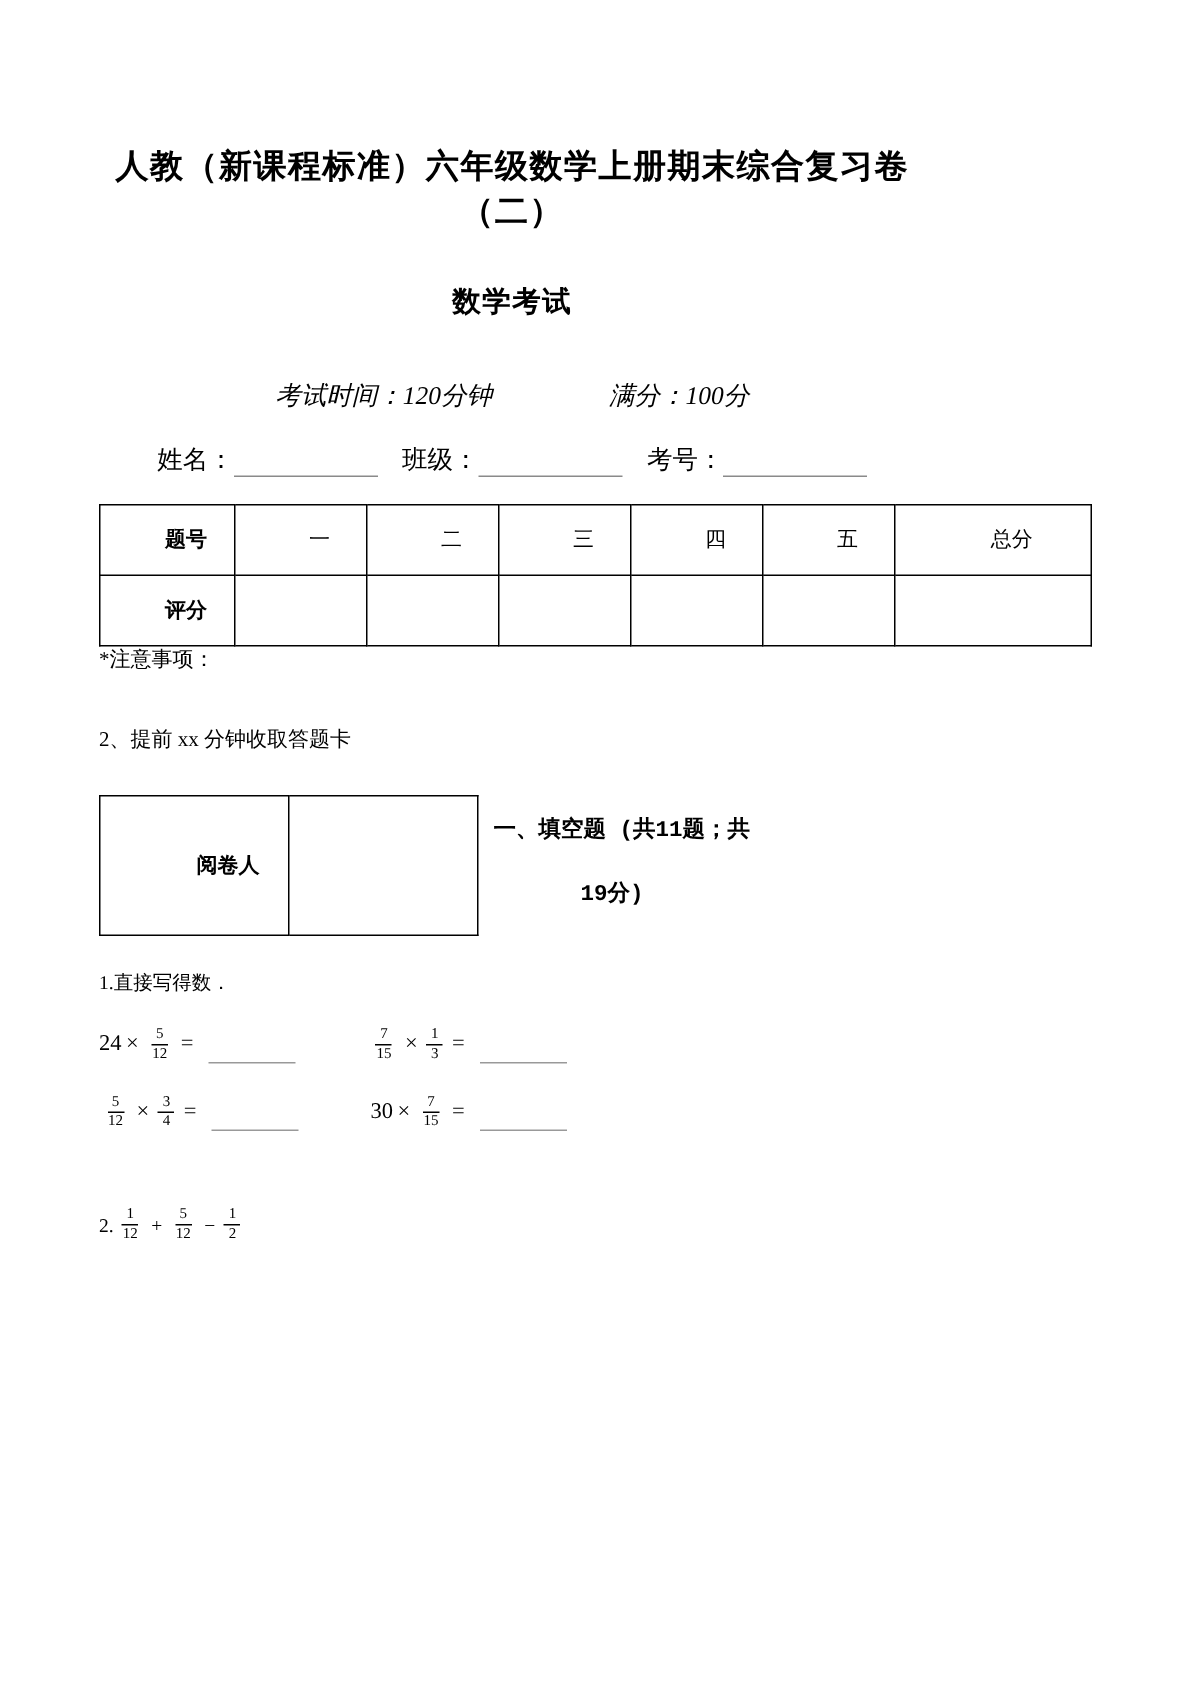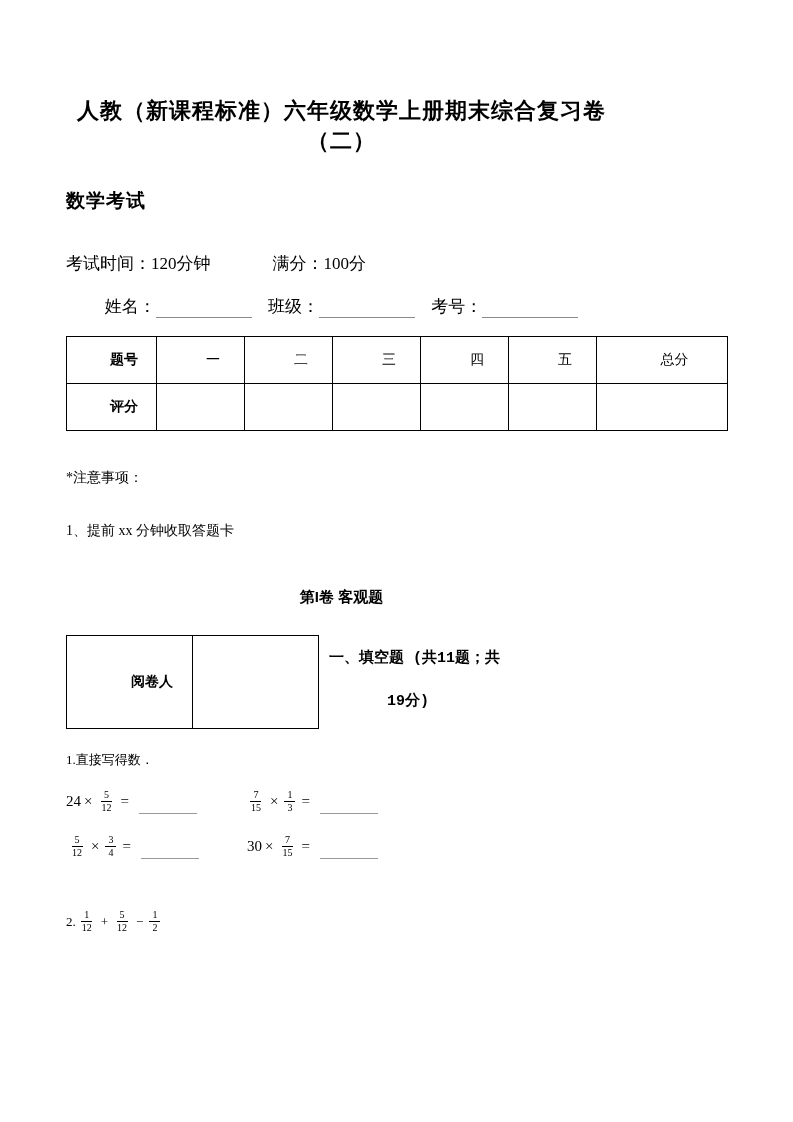--- a/index.html
+++ b/index.html
@@ -17,26 +17,27 @@
   .doc-title {
     margin: 0;
     font-family: "Liberation Sans", sans-serif;
     font-size: 22px; font-weight: bold;
     text-align: center; letter-spacing: 1px;
   }
   .doc-subtitle {
     margin: 32px 0 0 0;
     font-family: Liberation Serif, serif;
     font-size: 19px; font-weight: bold;
-    text-align: left; letter-spacing: 1px;
+    text-align: center; letter-spacing: 1px;
   }
   .exam-info {
     margin-top: 38px;
-    display: flex; gap: 62px;
+    display: flex; justify-content: center; gap: 78px;
     font-size: 17px;
+    font-style: italic;
   }
   .name-line {
     margin-top: 20px;
     text-align: center;
     font-size: 17px;
     white-space: nowrap;
   }
   .uline {
     display: inline-block;
     width: 96px; height: 1.05em;
@@ -53,21 +54,21 @@
   }
   table.score-table td {
     border: 1px solid #000;
     height: 44px;
     text-align: center; vertical-align: middle;
     font-size: 14px;
     padding-left: 26px;
   }
   td.row-head { font-weight: bold; font-family: "Liberation Sans", sans-serif; }
 
-  .notes-heading { margin-top: 38px; font-size: 14px; }
+  .notes-heading { font-size: 14px; }
   .note-item { margin-top: 35px; font-size: 14px; }
 
   .volume-heading {
     margin-top: 48px;
     text-align: center;
     font-family: "Liberation Sans", sans-serif;
     font-size: 15px; font-weight: bold;
   }
   .volume-note { margin-top: 40px; font-size: 13px; }
 
@@ -162,23 +163,22 @@
         <td></td>
         <td></td>
         <td></td>
         <td></td>
         <td></td>
       </tr>
     </tbody>
   </table>
 
   <div class="notes-heading">*注意事项：</div>
-  <div class="note-item">1、提前 xx 分钟收取答题卡</div>
-
-  <div class="volume-heading">第I卷 客观题</div>
+  <div class="note-item">2、提前 xx 分钟收取答题卡</div>
+
 
   <div class="grader-row">
     <table class="grader-table">
       <tbody>
         <tr class="tall">
           <td class="grader-label">阅卷人</td>
           <td></td>
         </tr>
       </tbody>
     </table>

